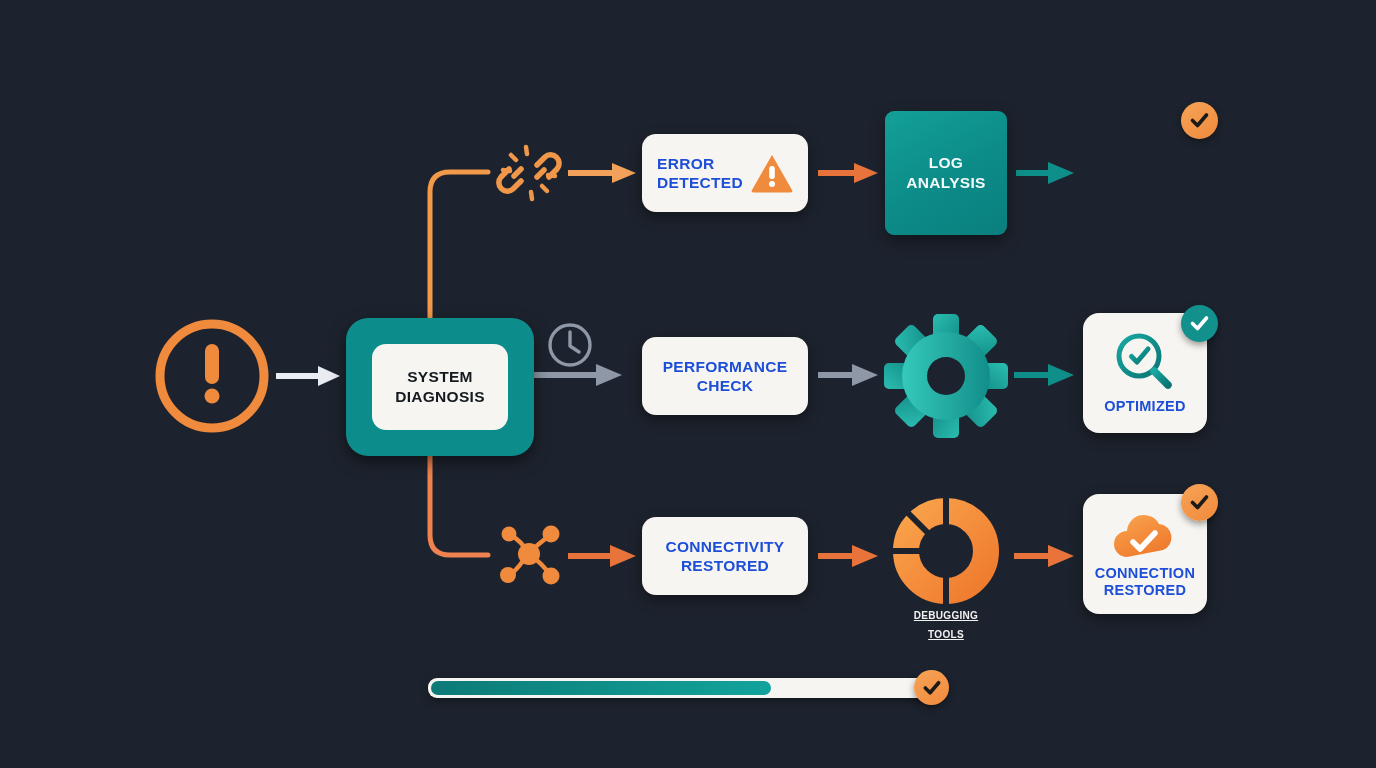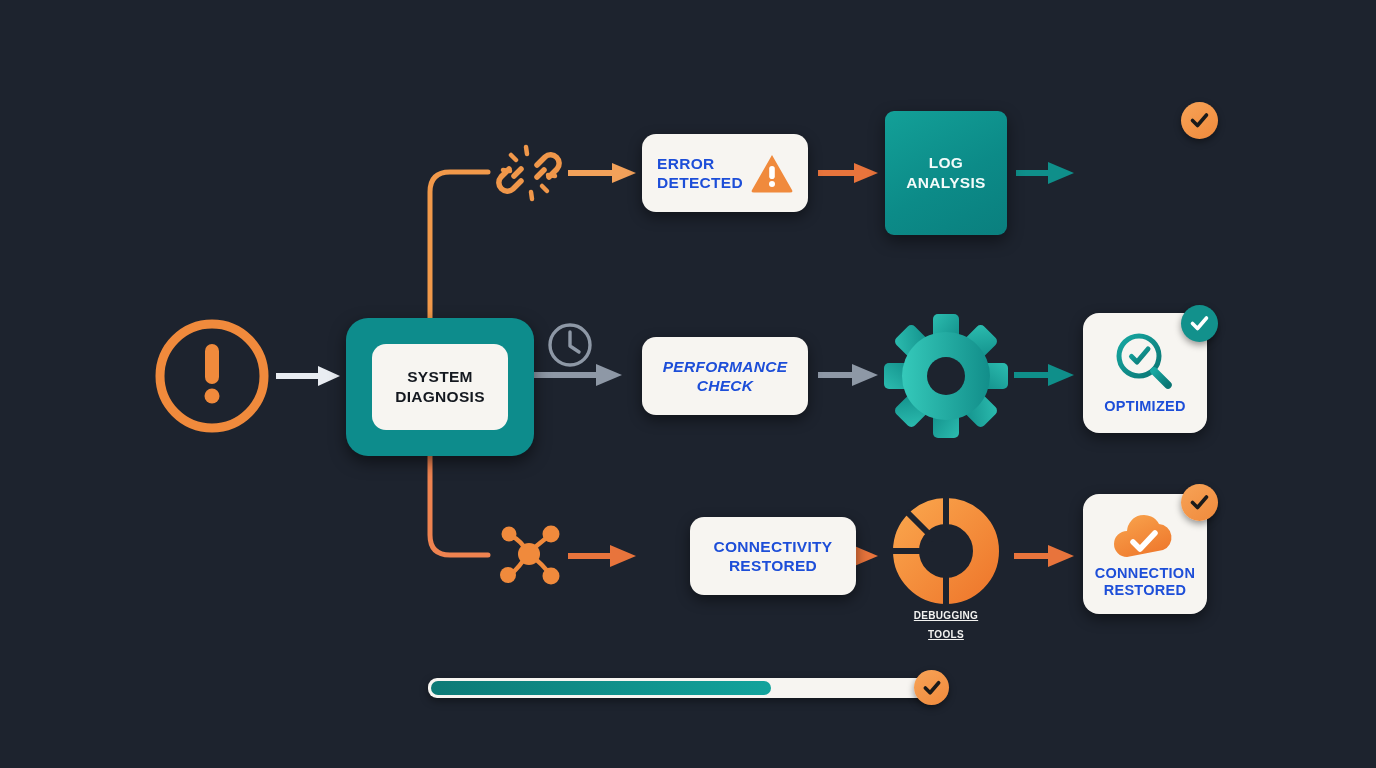--- a/index.html
+++ b/index.html
@@ -209,21 +209,21 @@
     <svg width="21" height="21" viewBox="0 0 21 21">
         <path d="M3.5 10.5 L8.5 15.5 L17.5 5" fill="none" stroke="#1a1a1a" stroke-width="3.6" stroke-linecap="round" stroke-linejoin="round"></path>
       </svg>
   </div>
 
   <svg class="abs" style="left:545px;top:320px;width:50px;height:50px" viewBox="0 0 50 50">
     <circle cx="25" cy="25" r="20" fill="none" stroke="#8e98a6" stroke-width="3.4"></circle>
     <path d="M25 12 L25 26 L34 32" fill="none" stroke="#8e98a6" stroke-width="3.4" stroke-linecap="round" stroke-linejoin="round"></path>
   </svg>
 
-  <div class="card wide" style="left:642px;top:337px;font-style:italic;">
+  <div class="card wide" style="left:642px;top:337px;">
     <div class="lbl">
       <span>PERFORMANCE</span><br>
       <span>CHECK</span>
     </div>
   </div>
 
   <svg class="abs" style="left:883px;top:313px;width:126px;height:126px" viewBox="0 0 126 126">
     <defs>
       <linearGradient id="grg" x1="0" y1="0" x2="1" y2="1">
         <stop offset="0" stop-color="#2cbdb0"></stop>
@@ -297,21 +297,21 @@
     </g>
     <g fill="#f08a3c">
       <circle cx="33" cy="33" r="11"></circle>
       <circle cx="13" cy="13" r="7.5"></circle>
       <circle cx="55" cy="13" r="8.5"></circle>
       <circle cx="12" cy="54" r="8"></circle>
       <circle cx="55" cy="55" r="8.5"></circle>
     </g>
   </svg>
 
-  <div class="card wide" style="left:642px;top:517px;margin-left:48px;">
+  <div class="card wide" style="left:642px;top:517px;">
     <div class="lbl">
       <span>CONNECTIVITY</span><br>
       <span>RESTORED</span>
     </div>
   </div>
 
   <svg class="abs" style="left:890px;top:495px;width:112px;height:112px" viewBox="0 0 112 112">
     <defs>
       <linearGradient id="dng" x1="0" y1="0" x2="1" y2="1">
         <stop offset="0" stop-color="#f9a24a"></stop>

